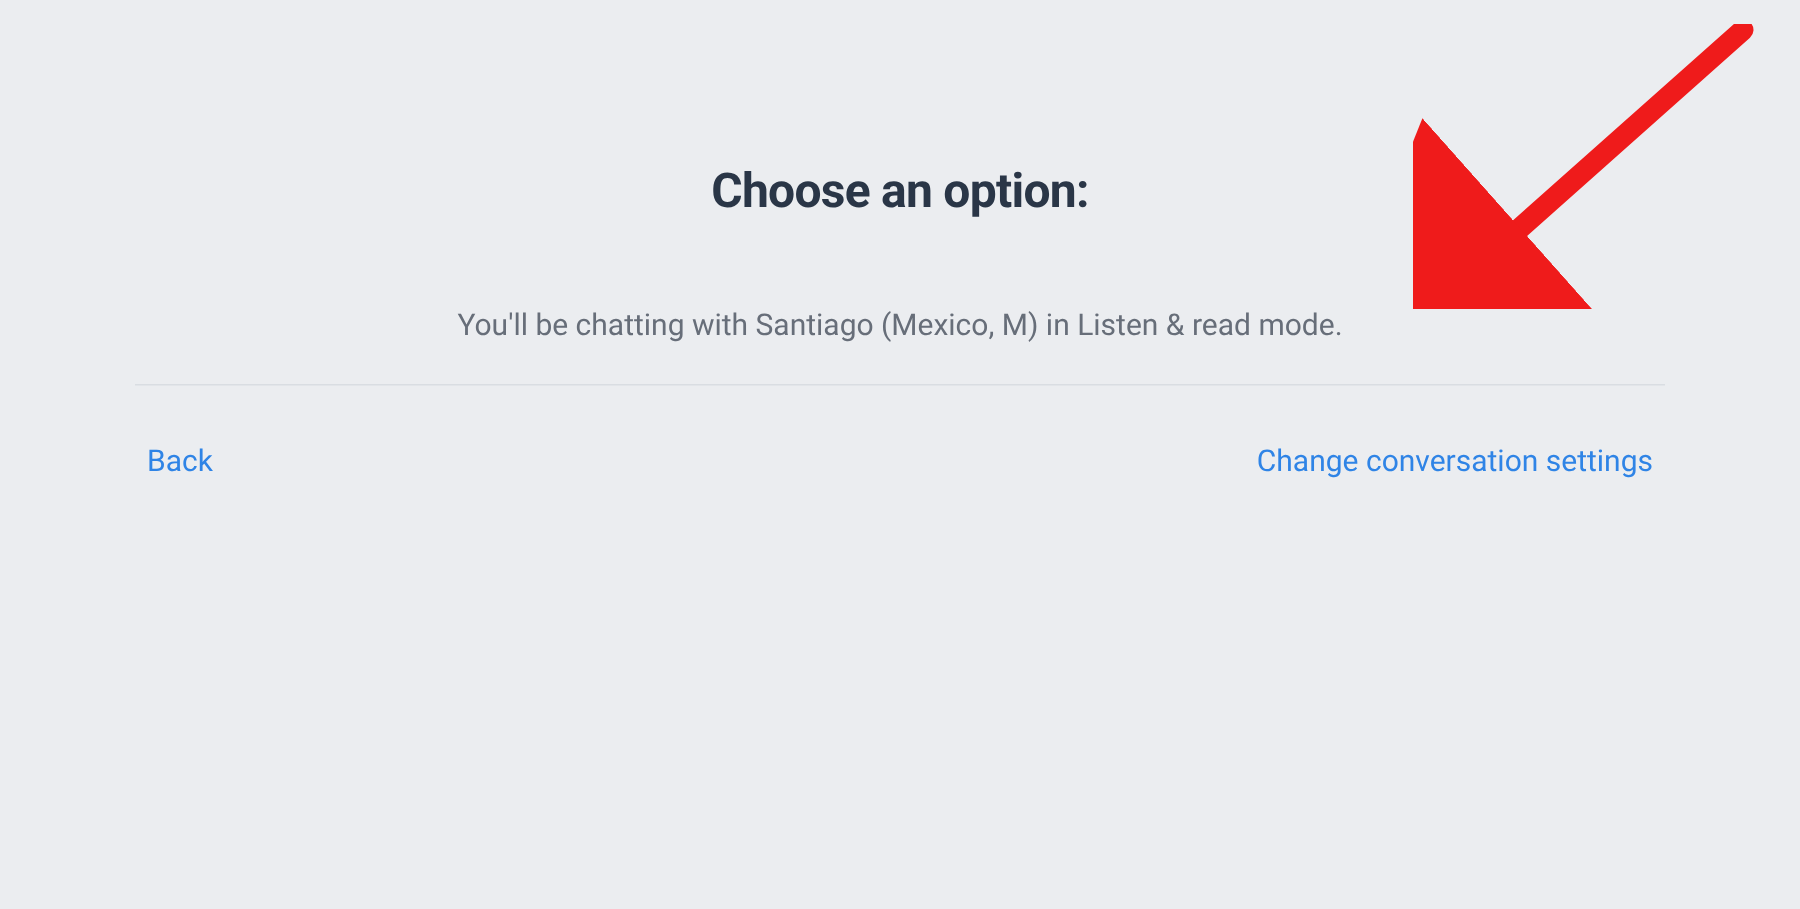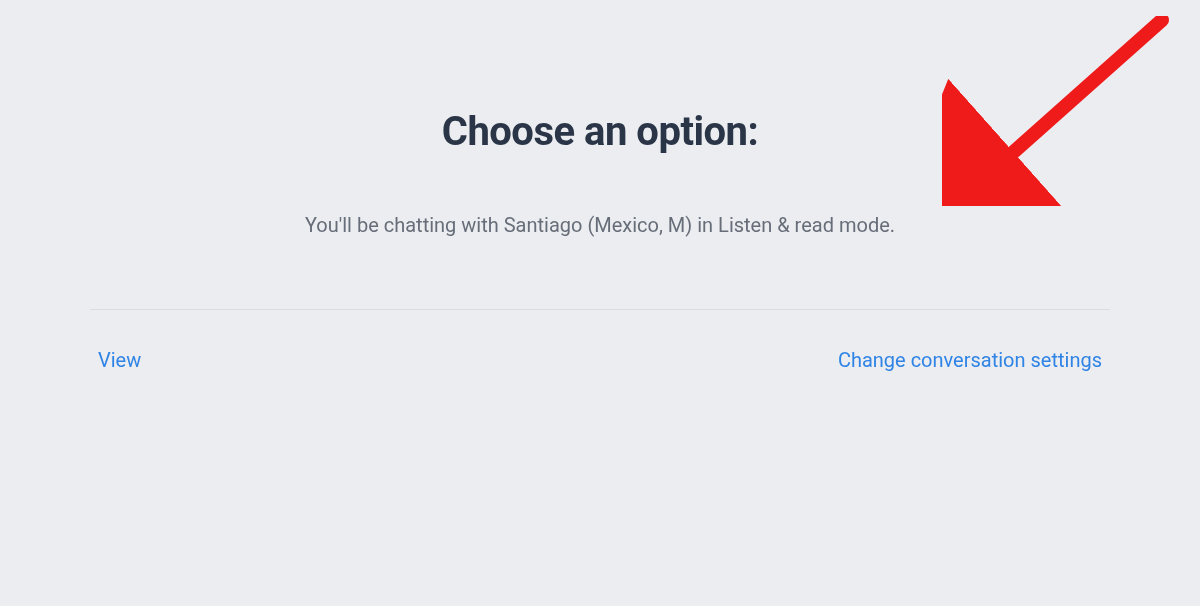--- a/index.html
+++ b/index.html
@@ -14,21 +14,21 @@
       position: relative;
     }
     .container {
       width: 100%;
       display: flex;
       flex-direction: column;
       align-items: center;
       padding-top: 108px;
     }
     .heading {
-      font-size: 40px;
+      font-size: 32px;
       font-weight: 700;
       color: #2a3647;
       letter-spacing: -0.5px;
       margin-bottom: 58px;
       text-align: center;
     }
     .options-row {
       display: flex;
       gap: 30px;
       justify-content: center;
@@ -48,21 +48,21 @@
       font-size: 19px;
       color: #4c5560;
       line-height: 1.35;
       cursor: pointer;
       user-select: none;
     }
     .status-line {
       font-size: 20px;
       color: #676e79;
       text-align: center;
-      margin-bottom: 72px;
+      margin-bottom: 28px;
     }
     .divider {
       width: 1020px;
       height: 1px;
       background: #d9dde2;
       margin-bottom: 38px;
     }
     .links-row {
       width: 1020px;
       display: flex;
@@ -88,21 +88,21 @@
 
 <div class="container">
   <h1 class="heading">Choose an option:</h1>
 
 
   <div class="status-line">You'll be chatting with Santiago (Mexico, M) in Listen &amp; read mode.</div>
 
   <div class="divider"></div>
 
   <div class="links-row">
-    <span class="link">View</span>
+    <span class="link">Back</span>
     <span class="link">Change conversation settings</span>
   </div>
 </div>
 
 <svg class="arrow-annotation" width="240" height="190">
   <defs>
     <marker id="arrowhead" markerWidth="14" markerHeight="14" refX="3" refY="7" orient="auto">
       <polygon points="0 0, 14 7, 0 14" fill="#ef1b1b"></polygon>
     </marker>
   </defs>

